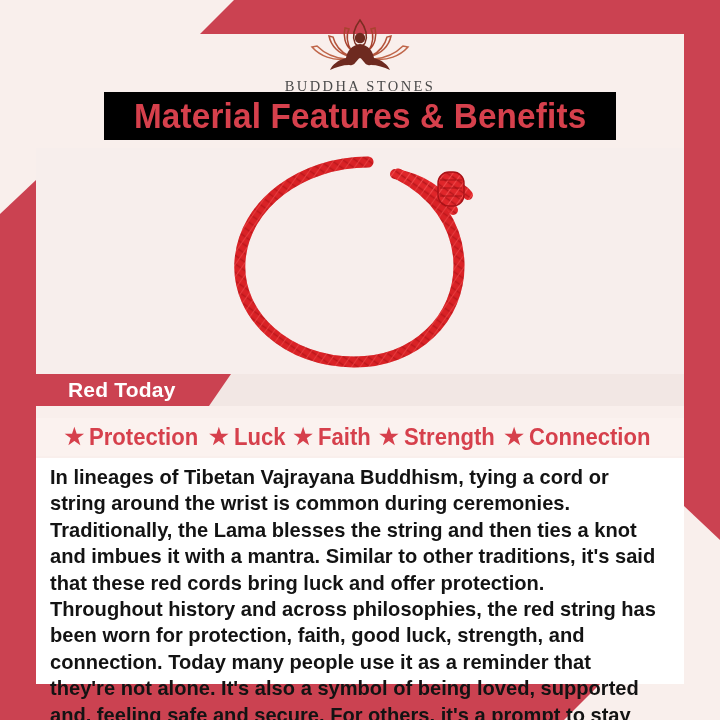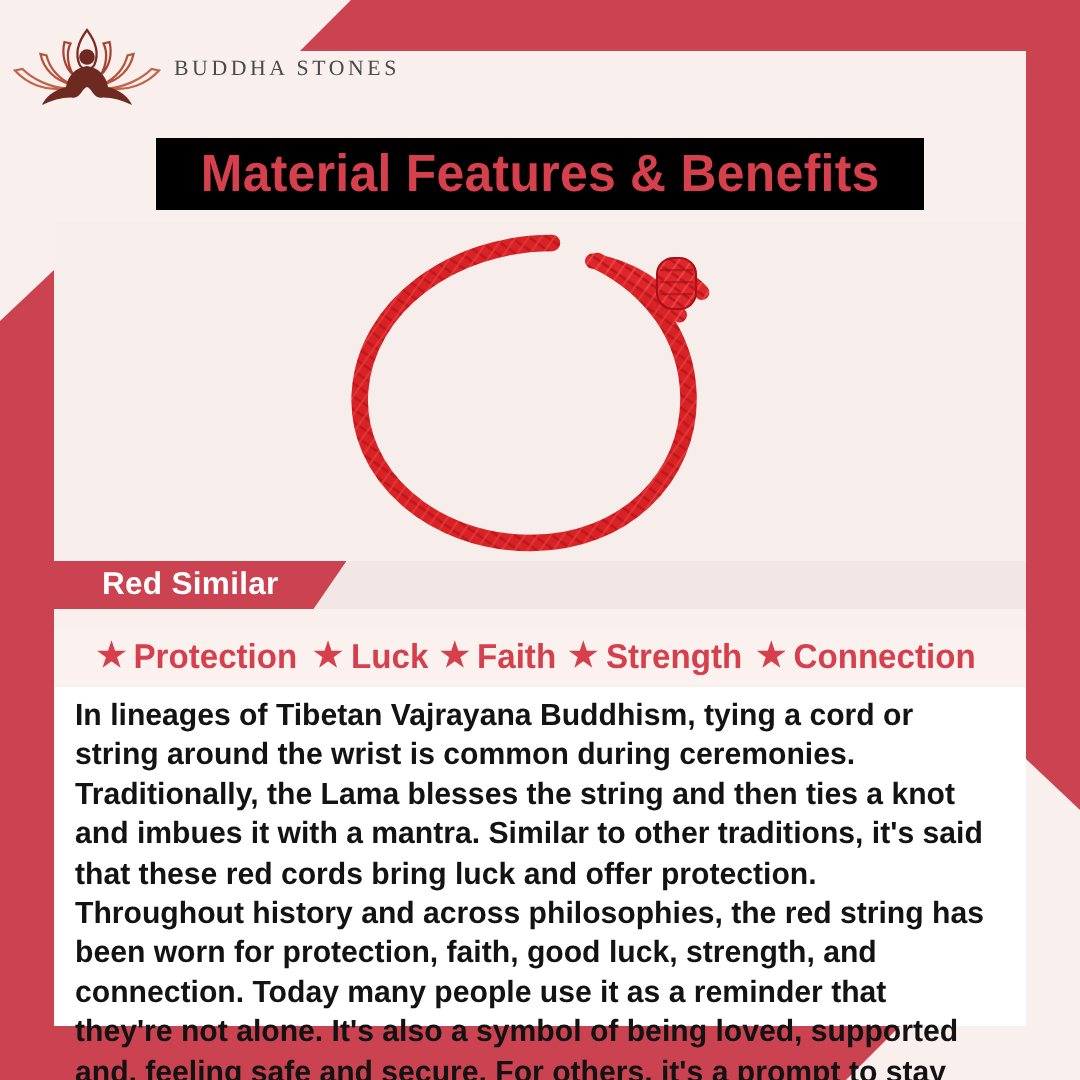--- a/index.html
+++ b/index.html
@@ -27,21 +27,21 @@
     clip-path:polygon(0 34px,100% 0,100% 100%,0 100%);
   }
   .bar-bottom{
     left:0;bottom:0;height:36px;width:600px;
     clip-path:polygon(0 0,100% 0,calc(100% - 36px) 100%,0 100%);
   }
 
   
   .logo-wrap{
     position:absolute;top:14px;left:0;right:0;
-    display:flex;flex-direction:row;align-items:center;
+    display:flex;flex-direction:column;align-items:center;
     z-index:4;
   }
   .logo-mark{width:116px;height:62px;display:block;}
   .logo-word{
     margin-top:2px;
     font-family:"Liberation Serif", serif;
     font-size:14.5px;letter-spacing:2.4px;color:#4a4a4a;
     font-weight:400;
   }
 
@@ -170,21 +170,21 @@
       </g>
       <g>
         <rect x="228" y="24" width="26" height="34" rx="11" fill="url(#braid)" stroke="#a81217" stroke-width="1.4"></rect>
         <path d="M230 32 h22 M230 40 h22 M230 48 h22" stroke="#9d1015" stroke-width="1.5" opacity=".55"></path>
       </g>
     </svg>
   </div>
 
   <div class="banner-strip"></div>
   <div class="banner">
-    <span class="banner-text">Red Similar</span>
+    <span class="banner-text">Red Today</span>
   </div>
 
   <div class="benefits">
     <div class="benefit">
       <span class="star">★</span>
       <span class="benefit-label">Protection</span>
     </div>
     <div class="benefit">
       <span class="star">★</span>
       <span class="benefit-label">Luck</span>

